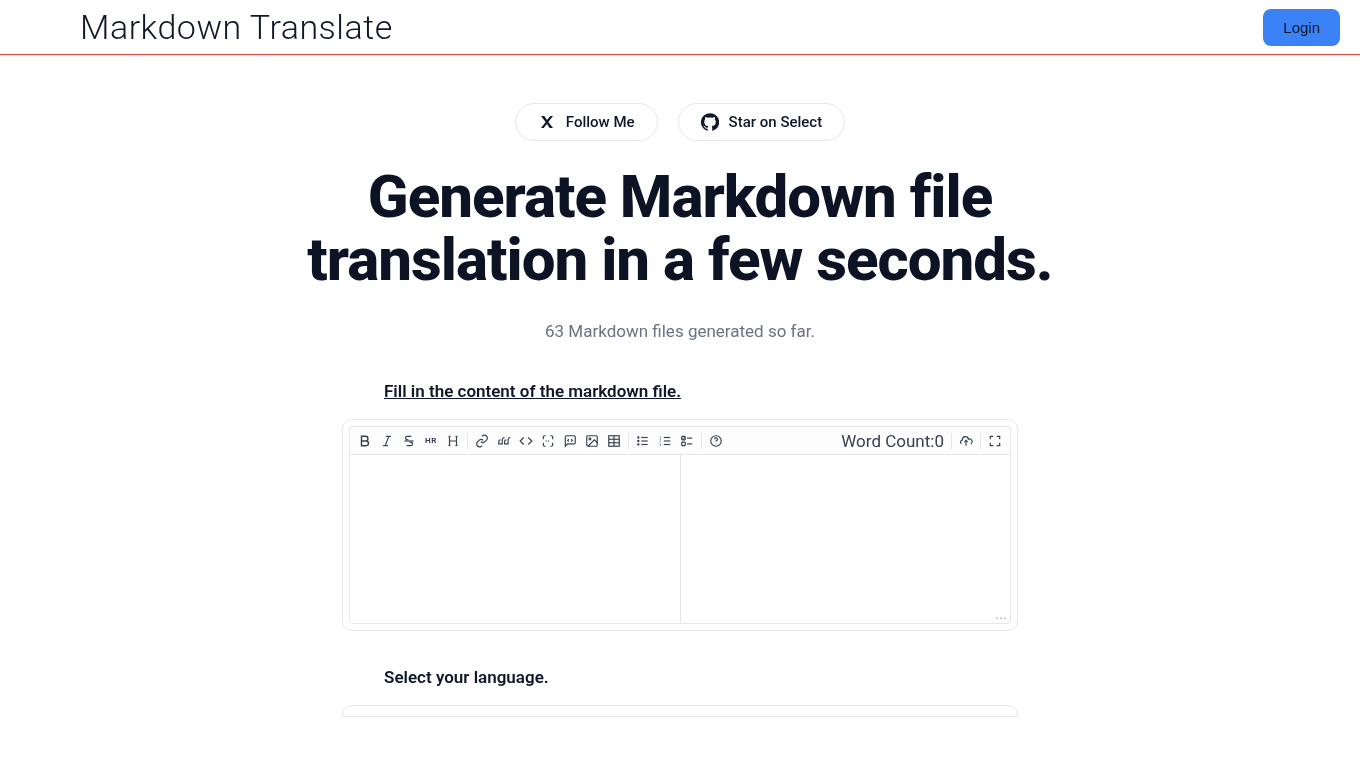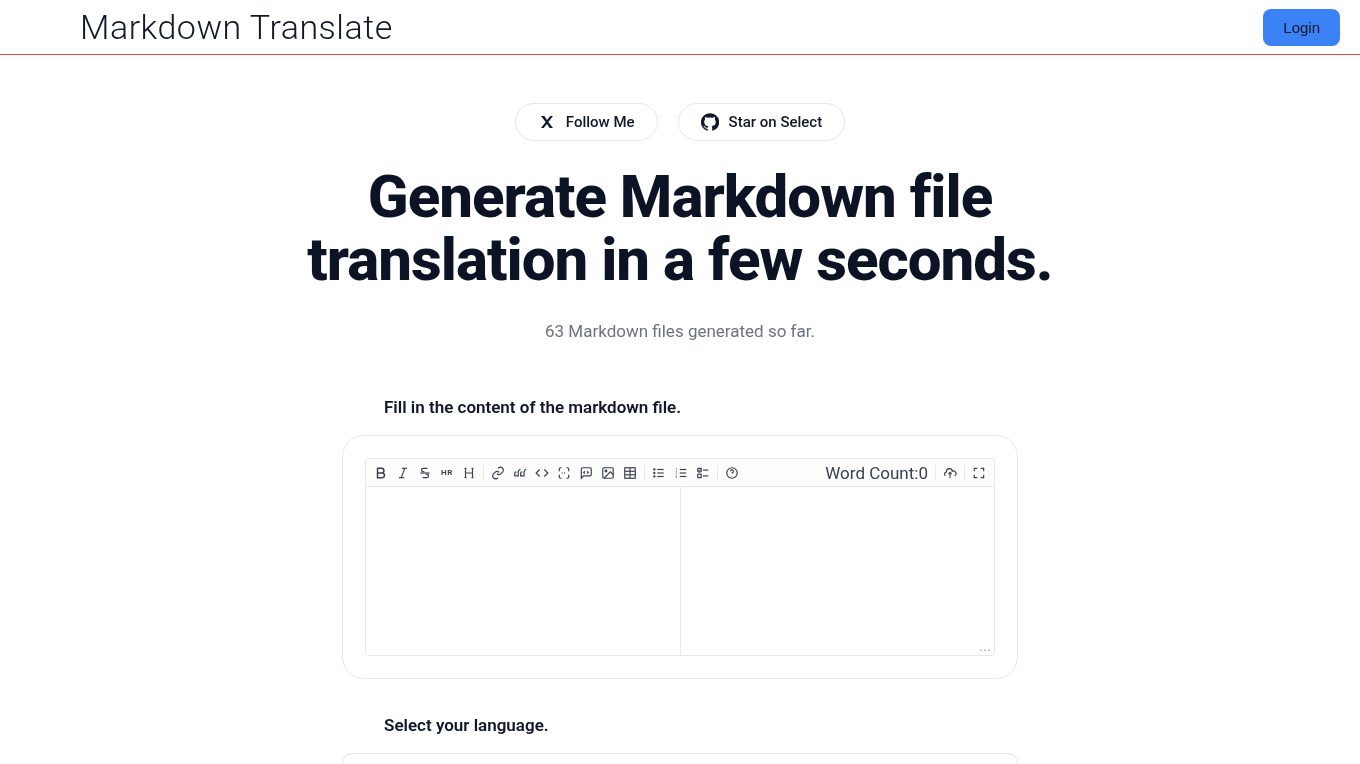--- a/index.html
+++ b/index.html
@@ -82,28 +82,29 @@
       font-size: 17px;
     }
     .section {
       width: 676px;
       margin: 0 auto;
     }
     .label {
       font-size: 17px;
       font-weight: 600;
       color: #0f172a;
-      margin-top: 56px;
+      margin-top: 40px;
       margin-bottom: 18px;
       margin-left: 42px;
+      text-decoration: underline;
     }
     .editor-wrap {
       border: 1px solid #e5e7eb;
-      border-radius: 22px;
-      padding: 22px;
+      border-radius: 10px;
+      padding: 6px;
       background: #fff;
     }
     .toolbar {
       display: flex;
       align-items: center;
       height: 28px;
       padding: 0 4px;
       border: 1px solid #e5e7eb;
       border-bottom: none;
       border-top-left-radius: 4px;

